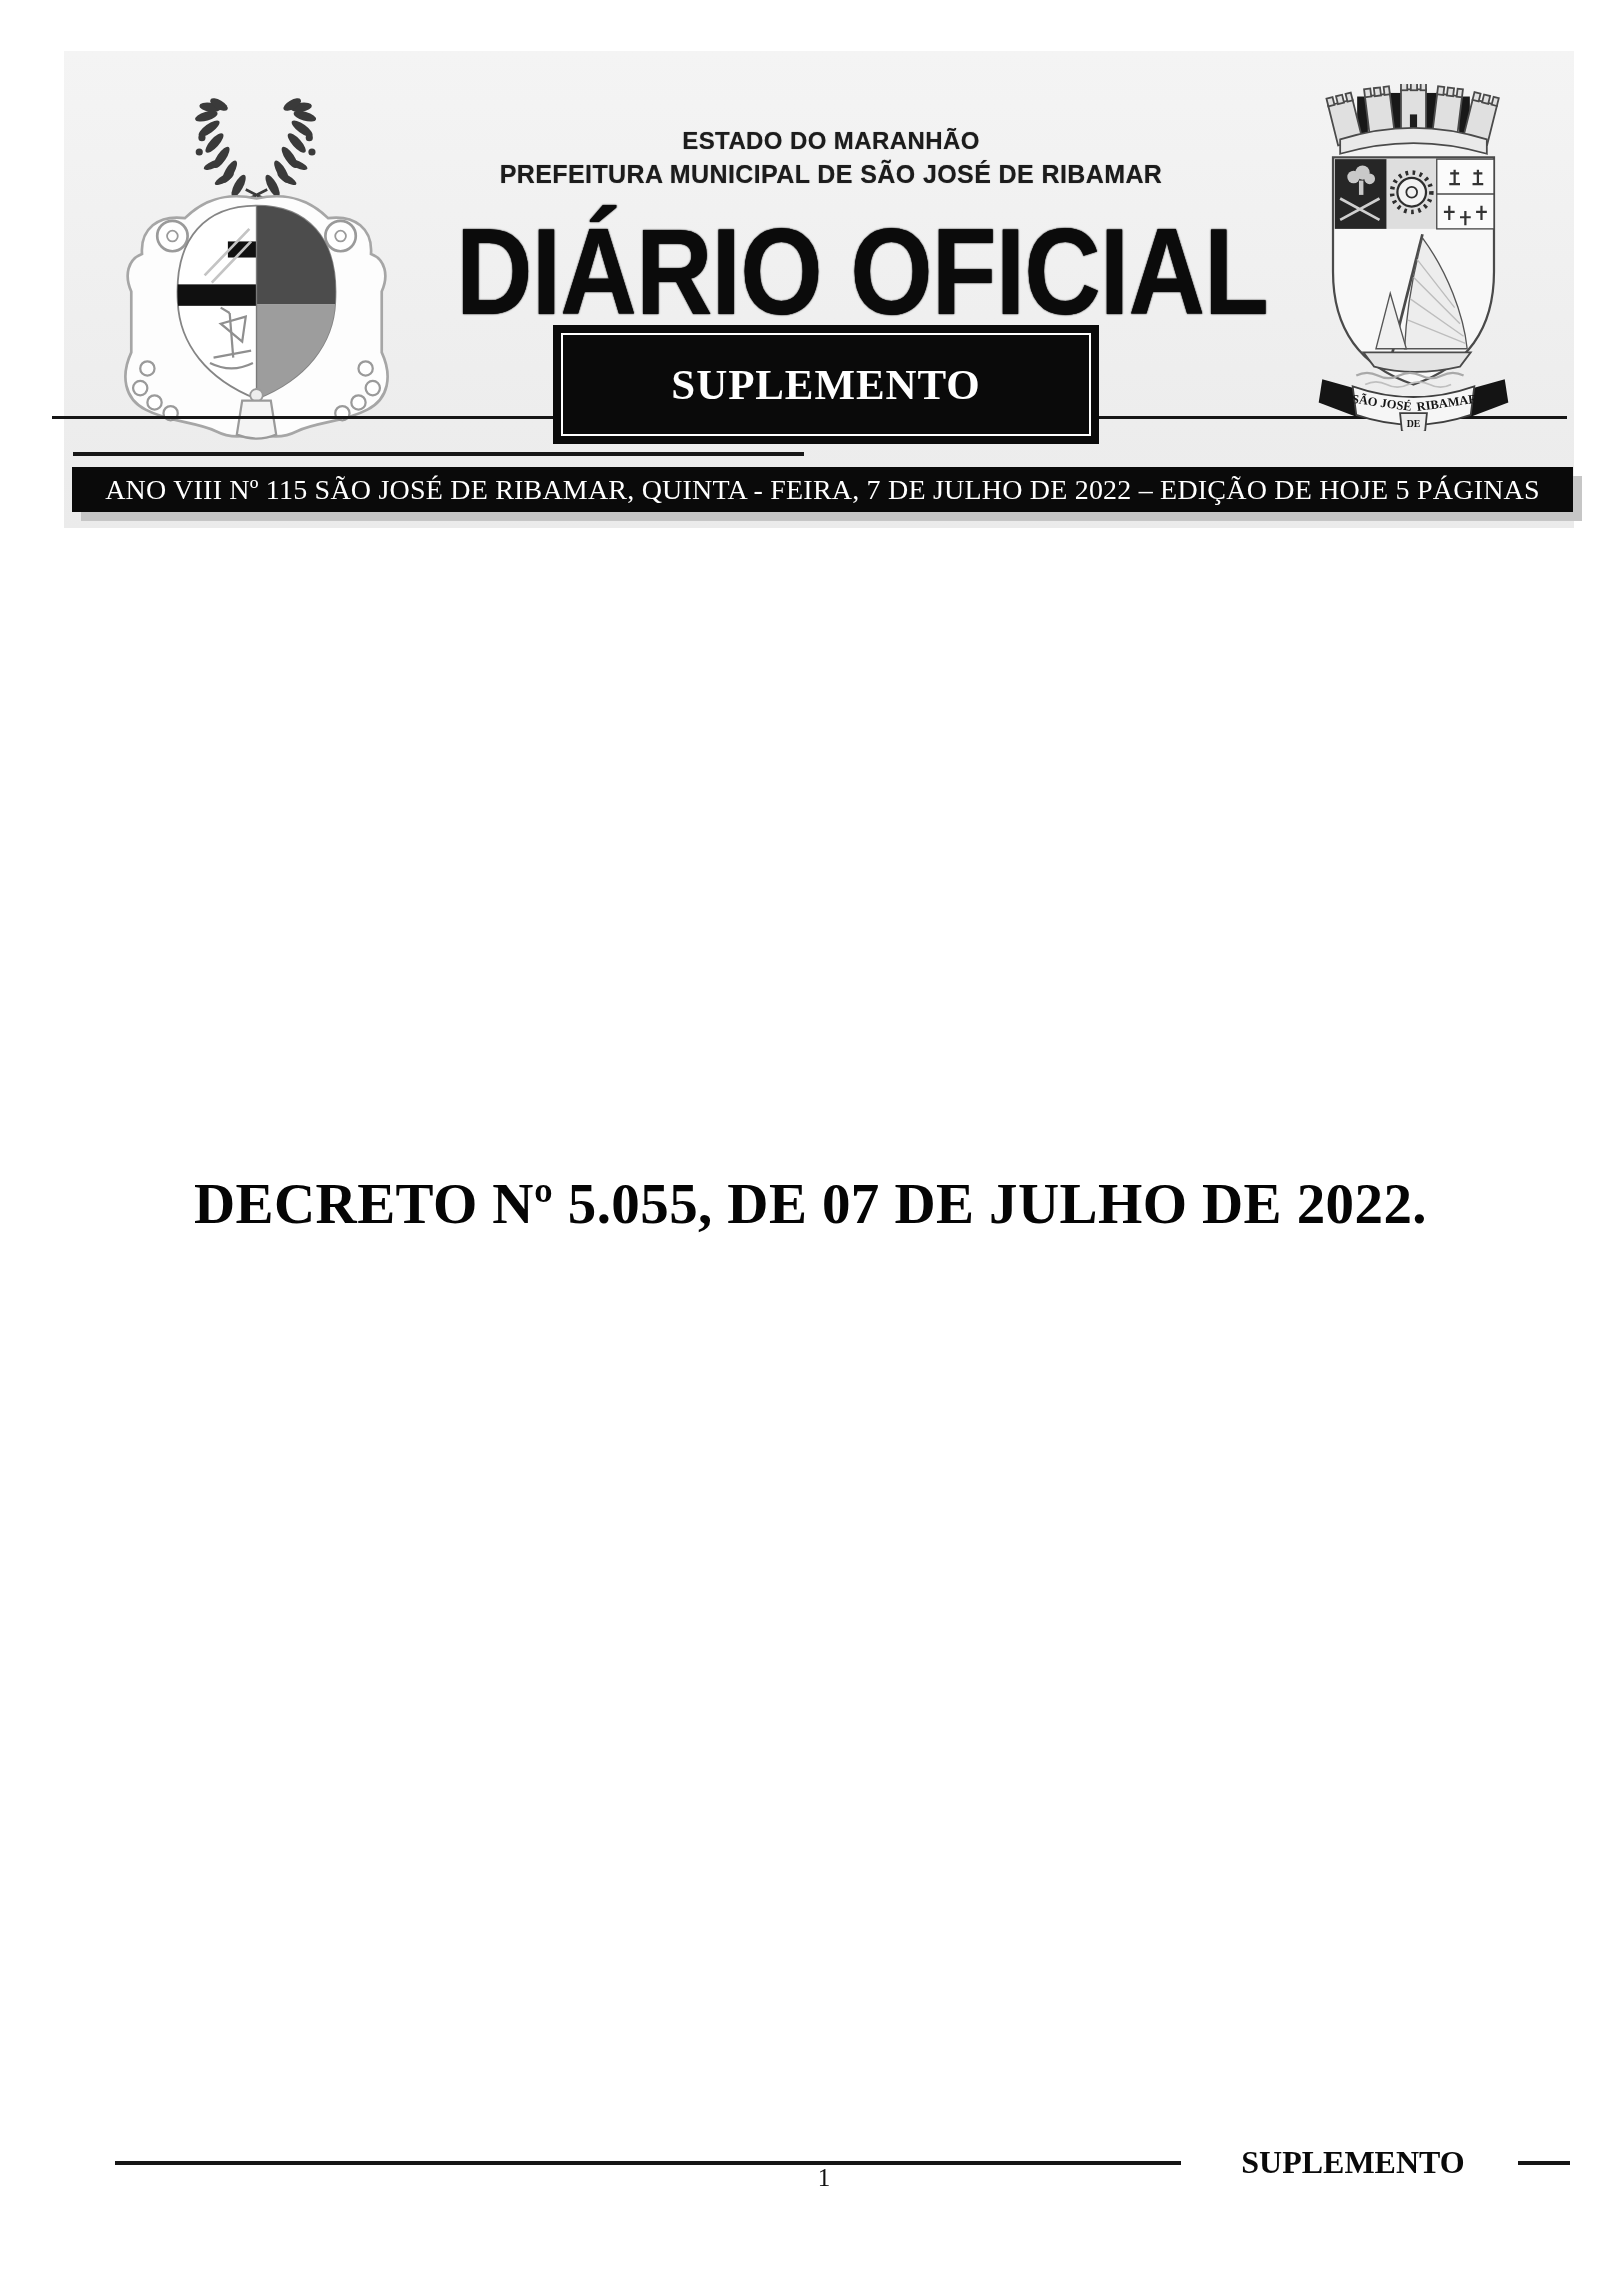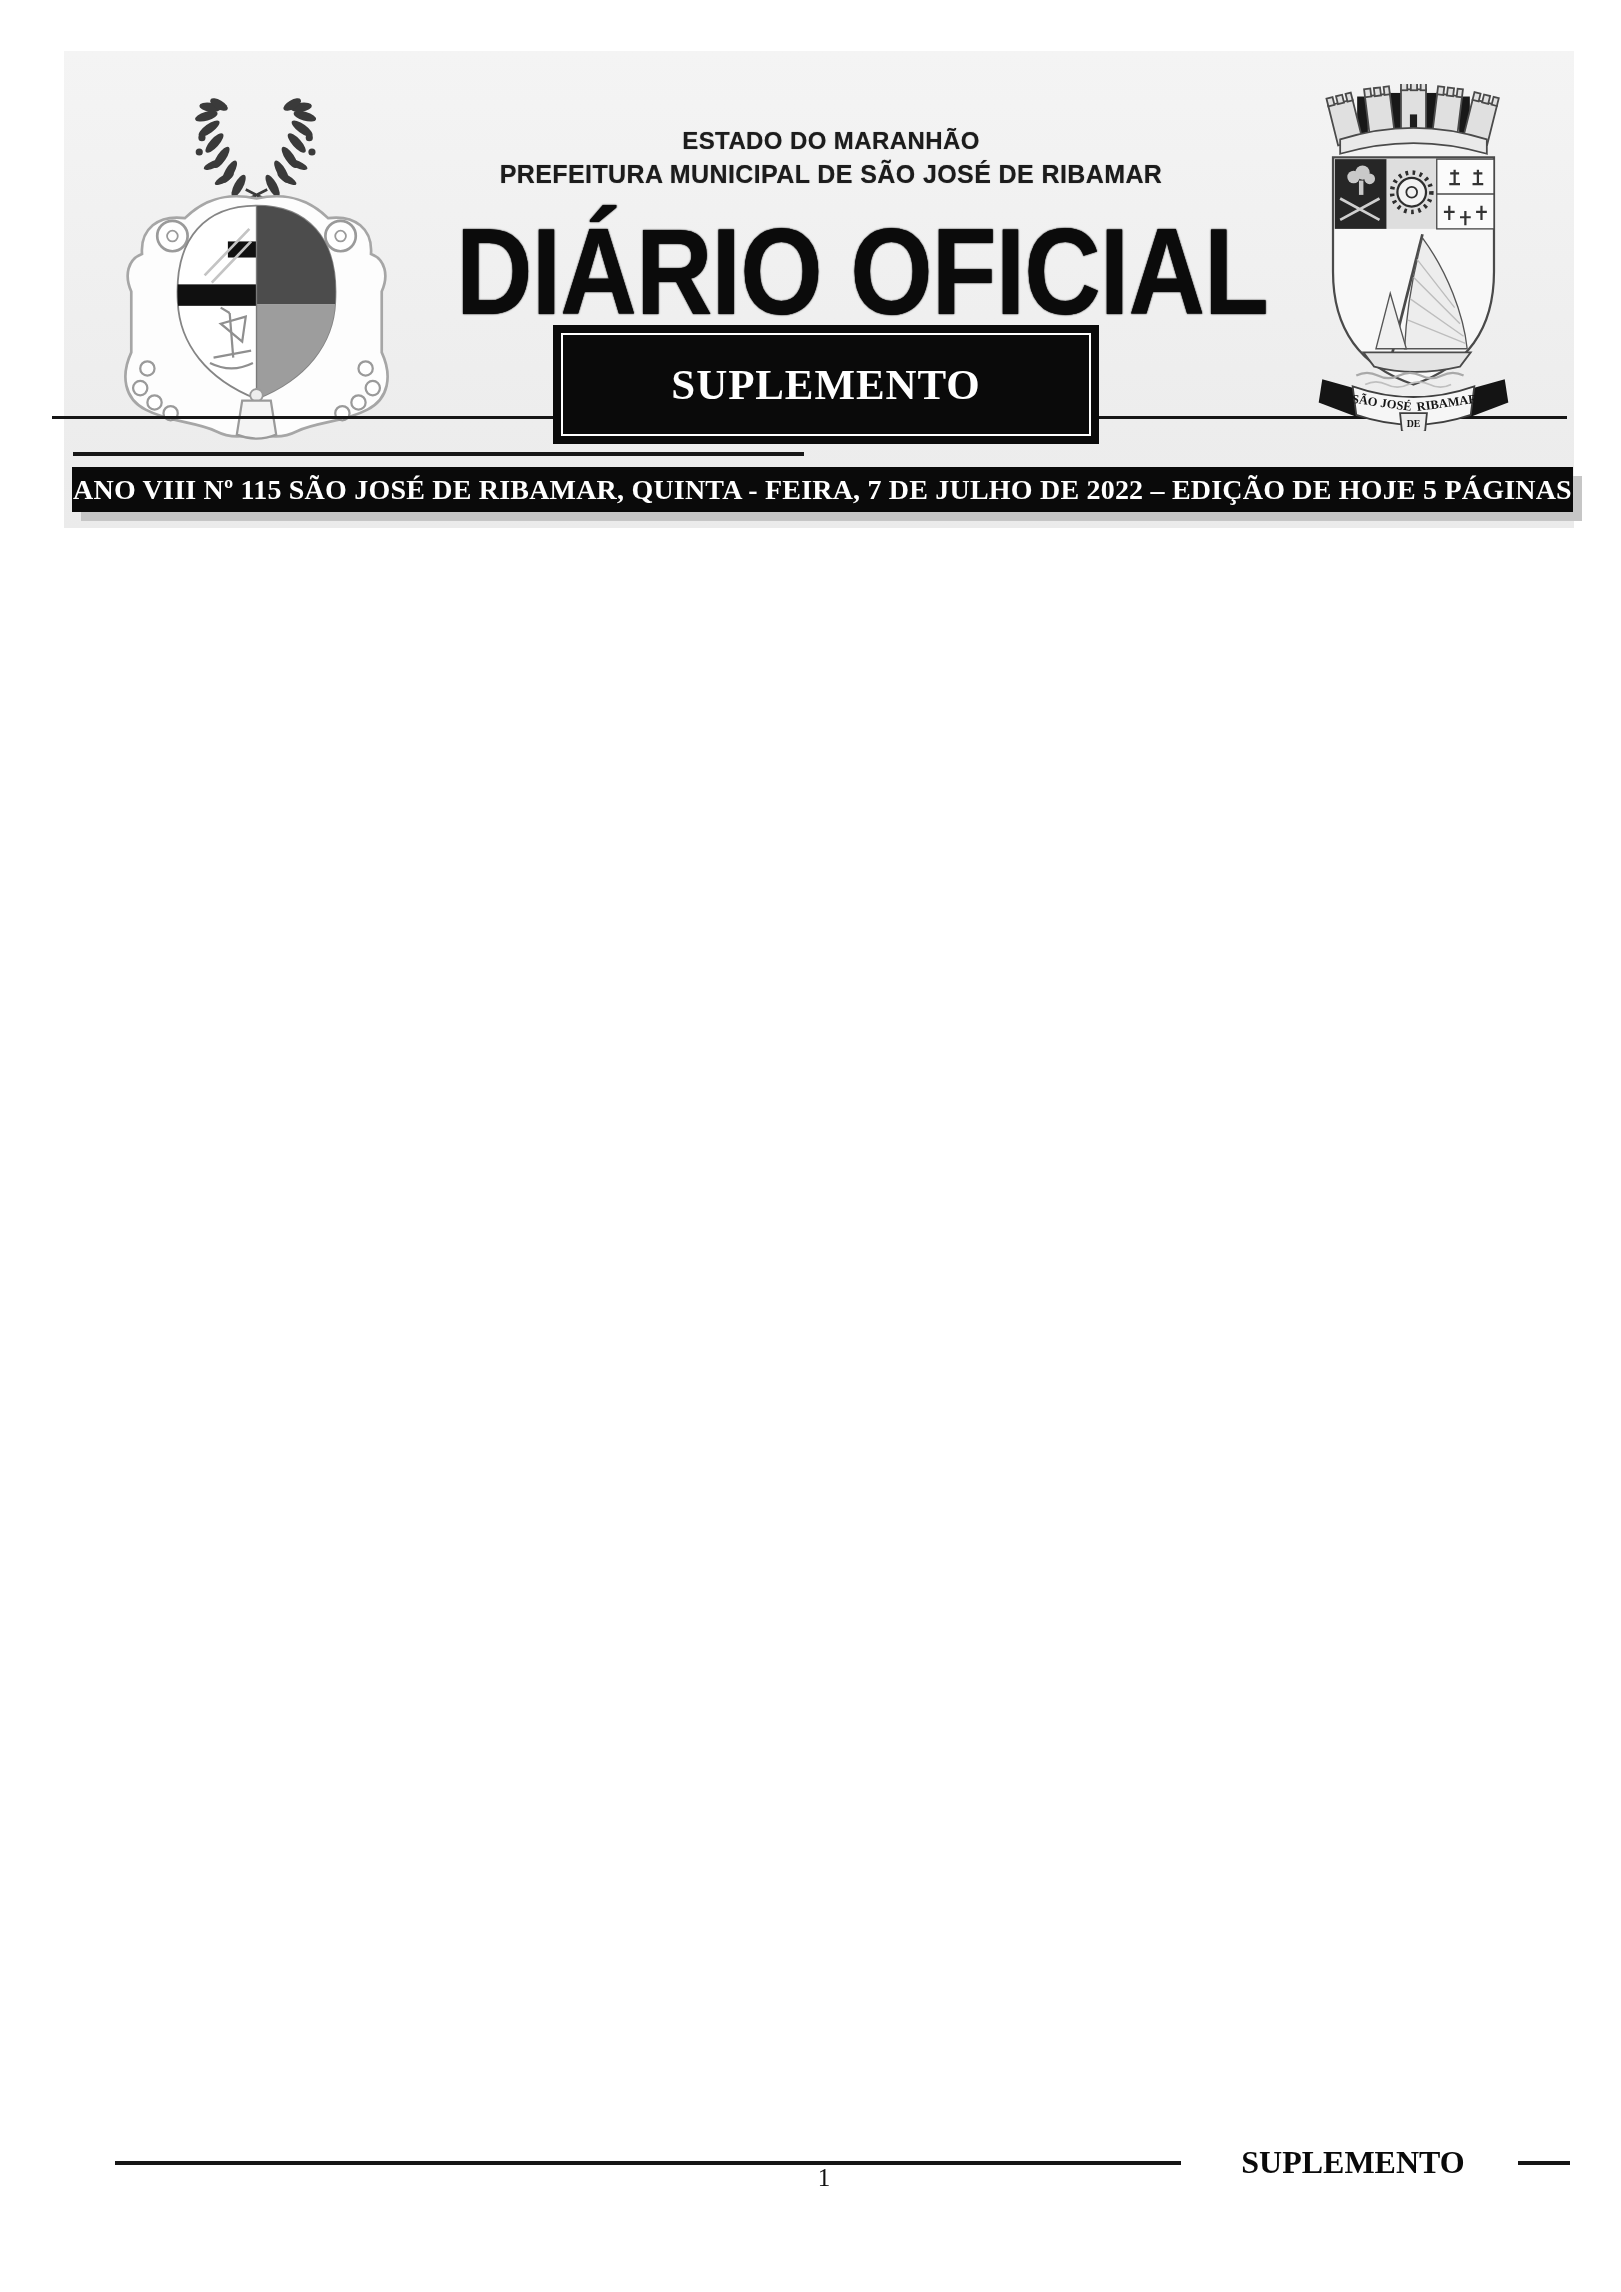--- a/index.html
+++ b/index.html
@@ -22,21 +22,21 @@
       transform:scaleY(1.15);transform-origin:top center;
       text-shadow:0 0 1.8px rgba(0,0,0,.85), 0 0 0.9px #000;}
   .sup-box{left:553px;top:325px;width:546px;height:119px;background:#0a0a0a;}
   .sup-inner{position:absolute;left:8px;top:8px;right:8px;bottom:8px;
              border:2.7px solid #ffffff;display:flex;align-items:center;justify-content:center;}
   .sup-text{font-family:"Liberation Serif",serif;font-weight:bold;font-size:43px;
             color:#ffffff;letter-spacing:0.9px;}
   .date-bar{left:72px;top:467px;width:1501px;height:45px;background:#0a0a0a;
             box-shadow:9px 9px 0 0 #c6c6c6;
             display:flex;align-items:center;justify-content:center;}
-  .date-text{font-family:"Liberation Serif",serif;font-weight:bold;font-size:28px;
+  .date-text{font-family:"Liberation Serif",serif;font-weight:normal;font-size:28px;
              color:#ffffff;white-space:nowrap;letter-spacing:0.2px;}
 
   
   .decree{left:0;top:1171px;width:1621px;text-align:center;
           font-family:"Liberation Serif",serif;font-weight:bold;font-size:57px;
           color:#050505;letter-spacing:0.4px;}
 
   
   .footer-line{left:115px;top:2161px;width:1066px;height:3.6px;}
   .footer-dash{left:1518px;top:2161px;width:52px;height:3.6px;}
@@ -233,20 +233,21 @@
   <div class="abs sup-box">
     <div class="sup-inner">
       <span class="sup-text">SUPLEMENTO</span>
     </div>
   </div>
 
   <div class="abs date-bar">
     <span class="date-text">ANO VIII Nº 115 SÃO JOSÉ DE RIBAMAR, QUINTA - FEIRA, 7 DE JULHO DE 2022 – EDIÇÃO DE HOJE 5 PÁGINAS</span>
   </div>
 
+  <div class="abs decree">DECRETO Nº 5.055, DE 07 DE JULHO DE 2022.</div>
 
   <div class="abs rule footer-line"></div>
   <div class="abs footer-num">1</div>
   <div class="abs footer-label">SUPLEMENTO</div>
   <div class="abs rule footer-dash"></div>
 
 </div>
 
 
 </body></html>

